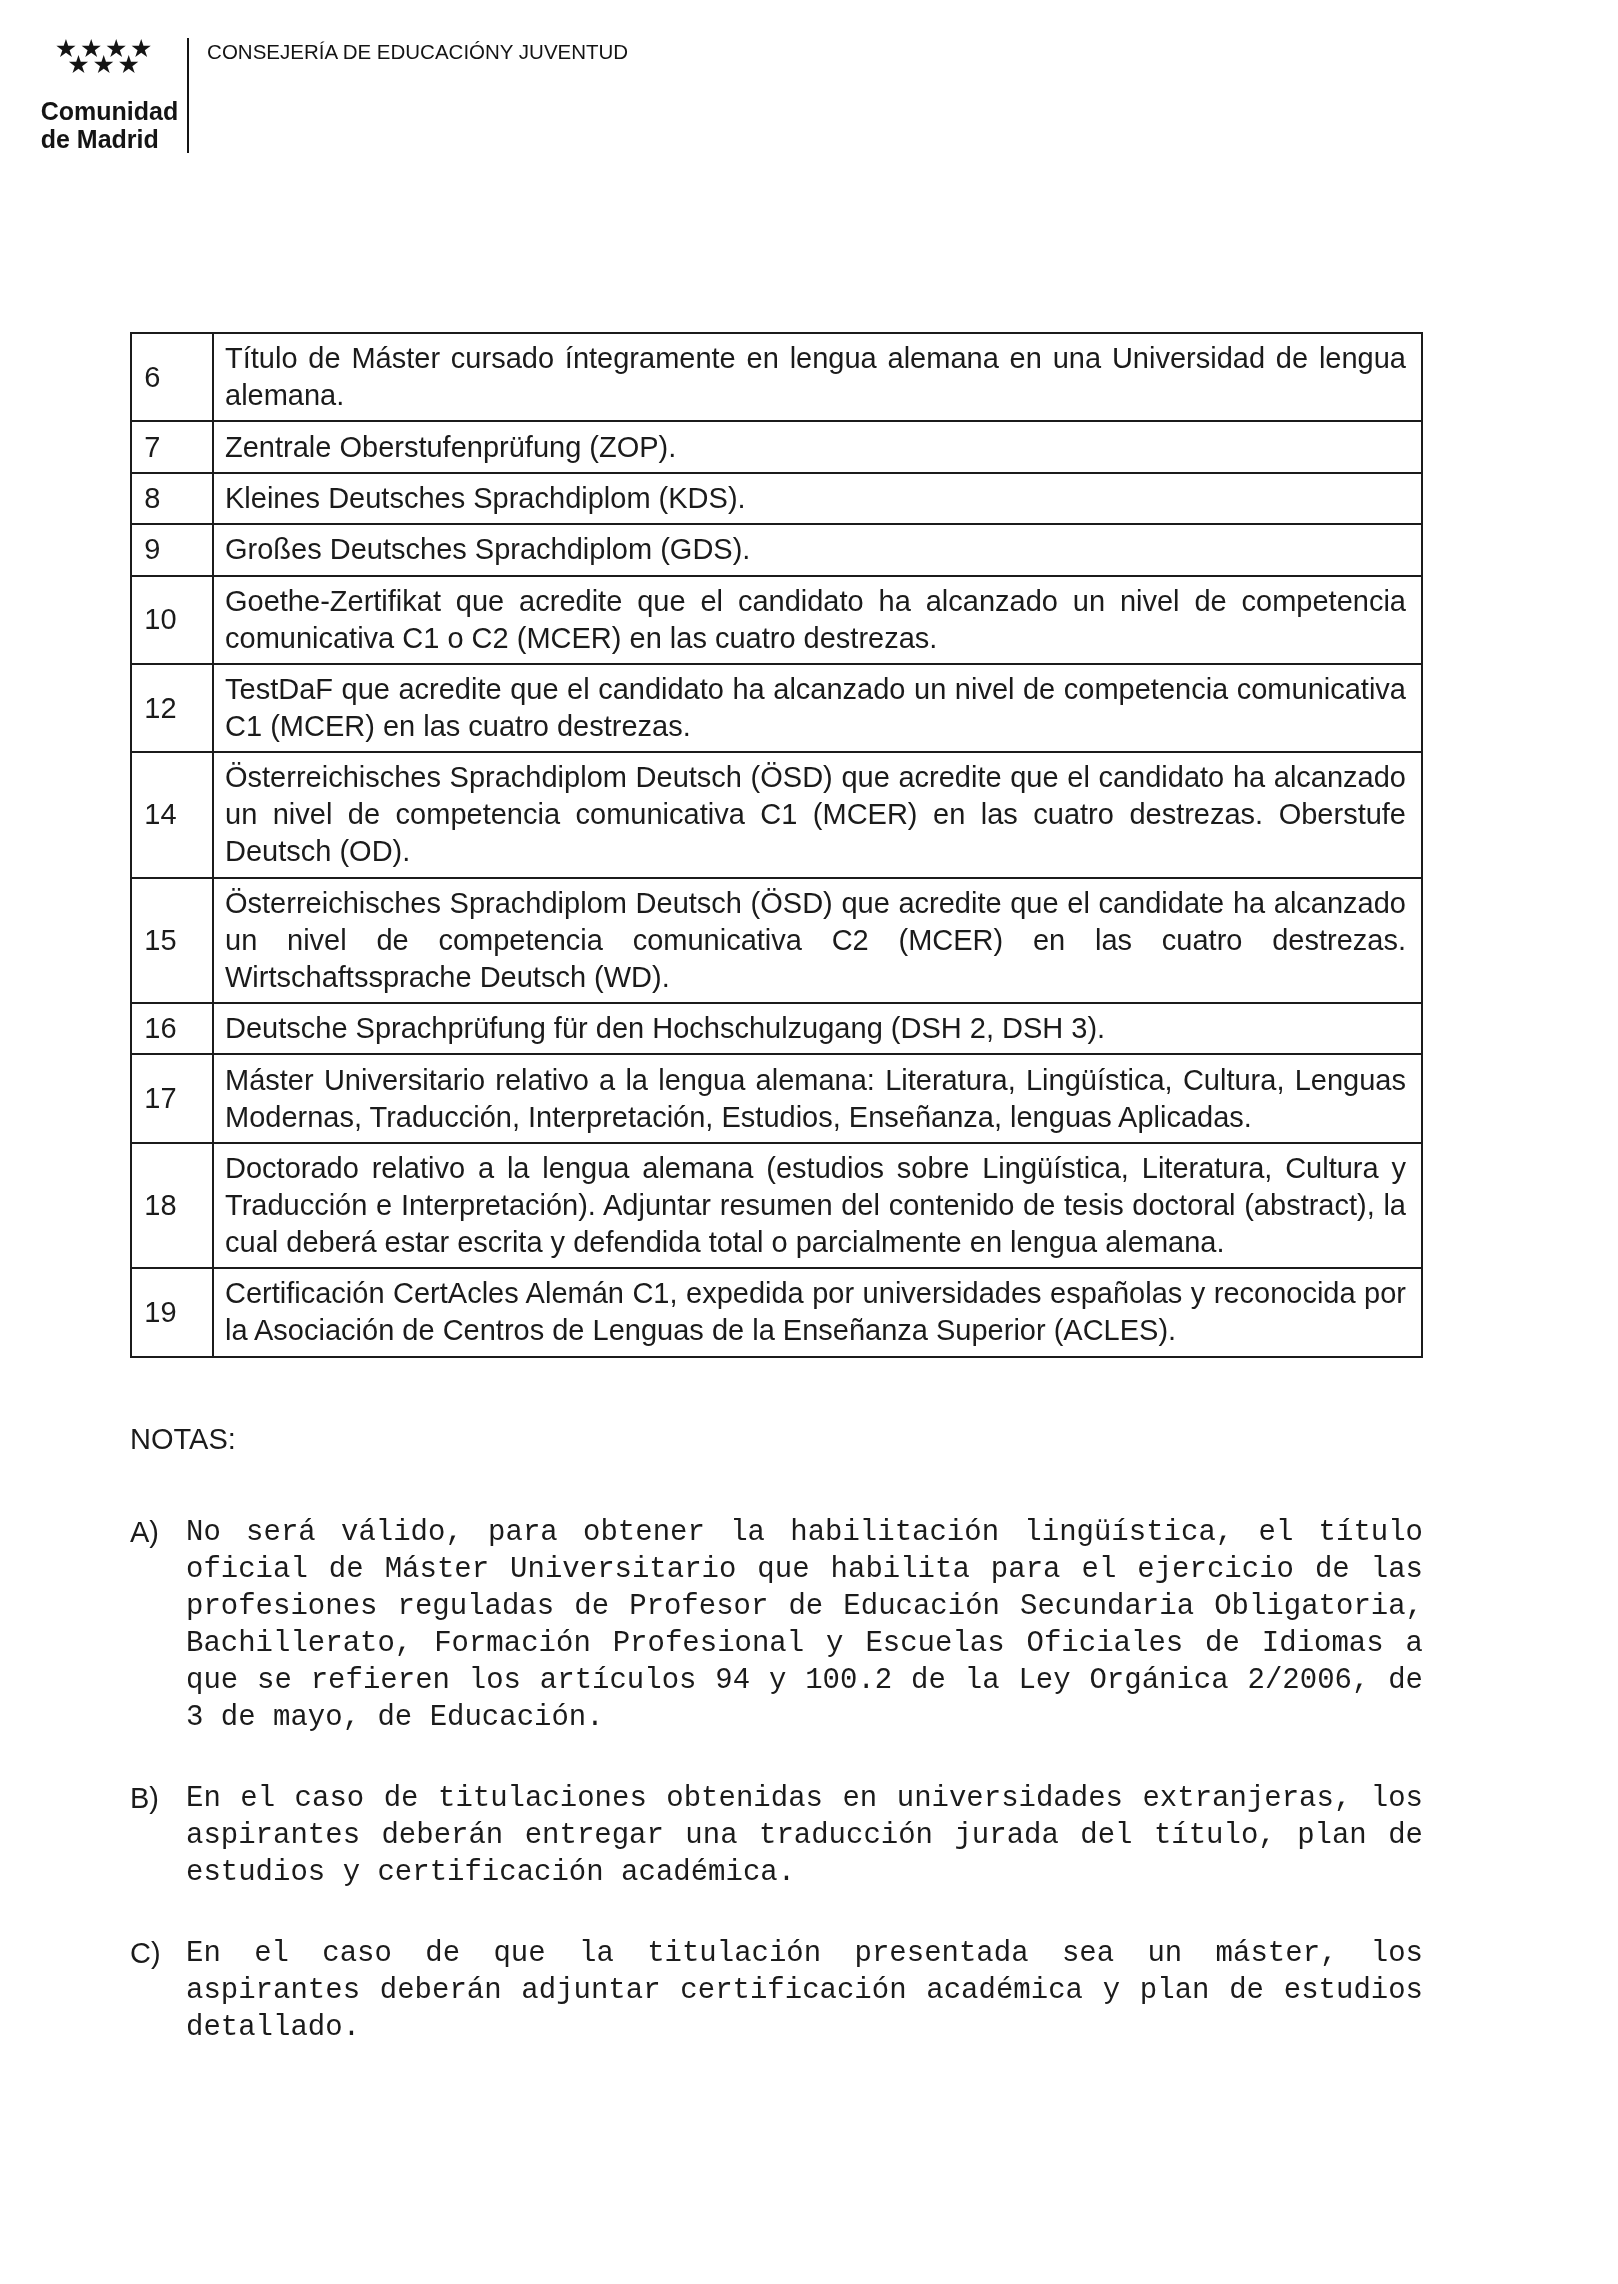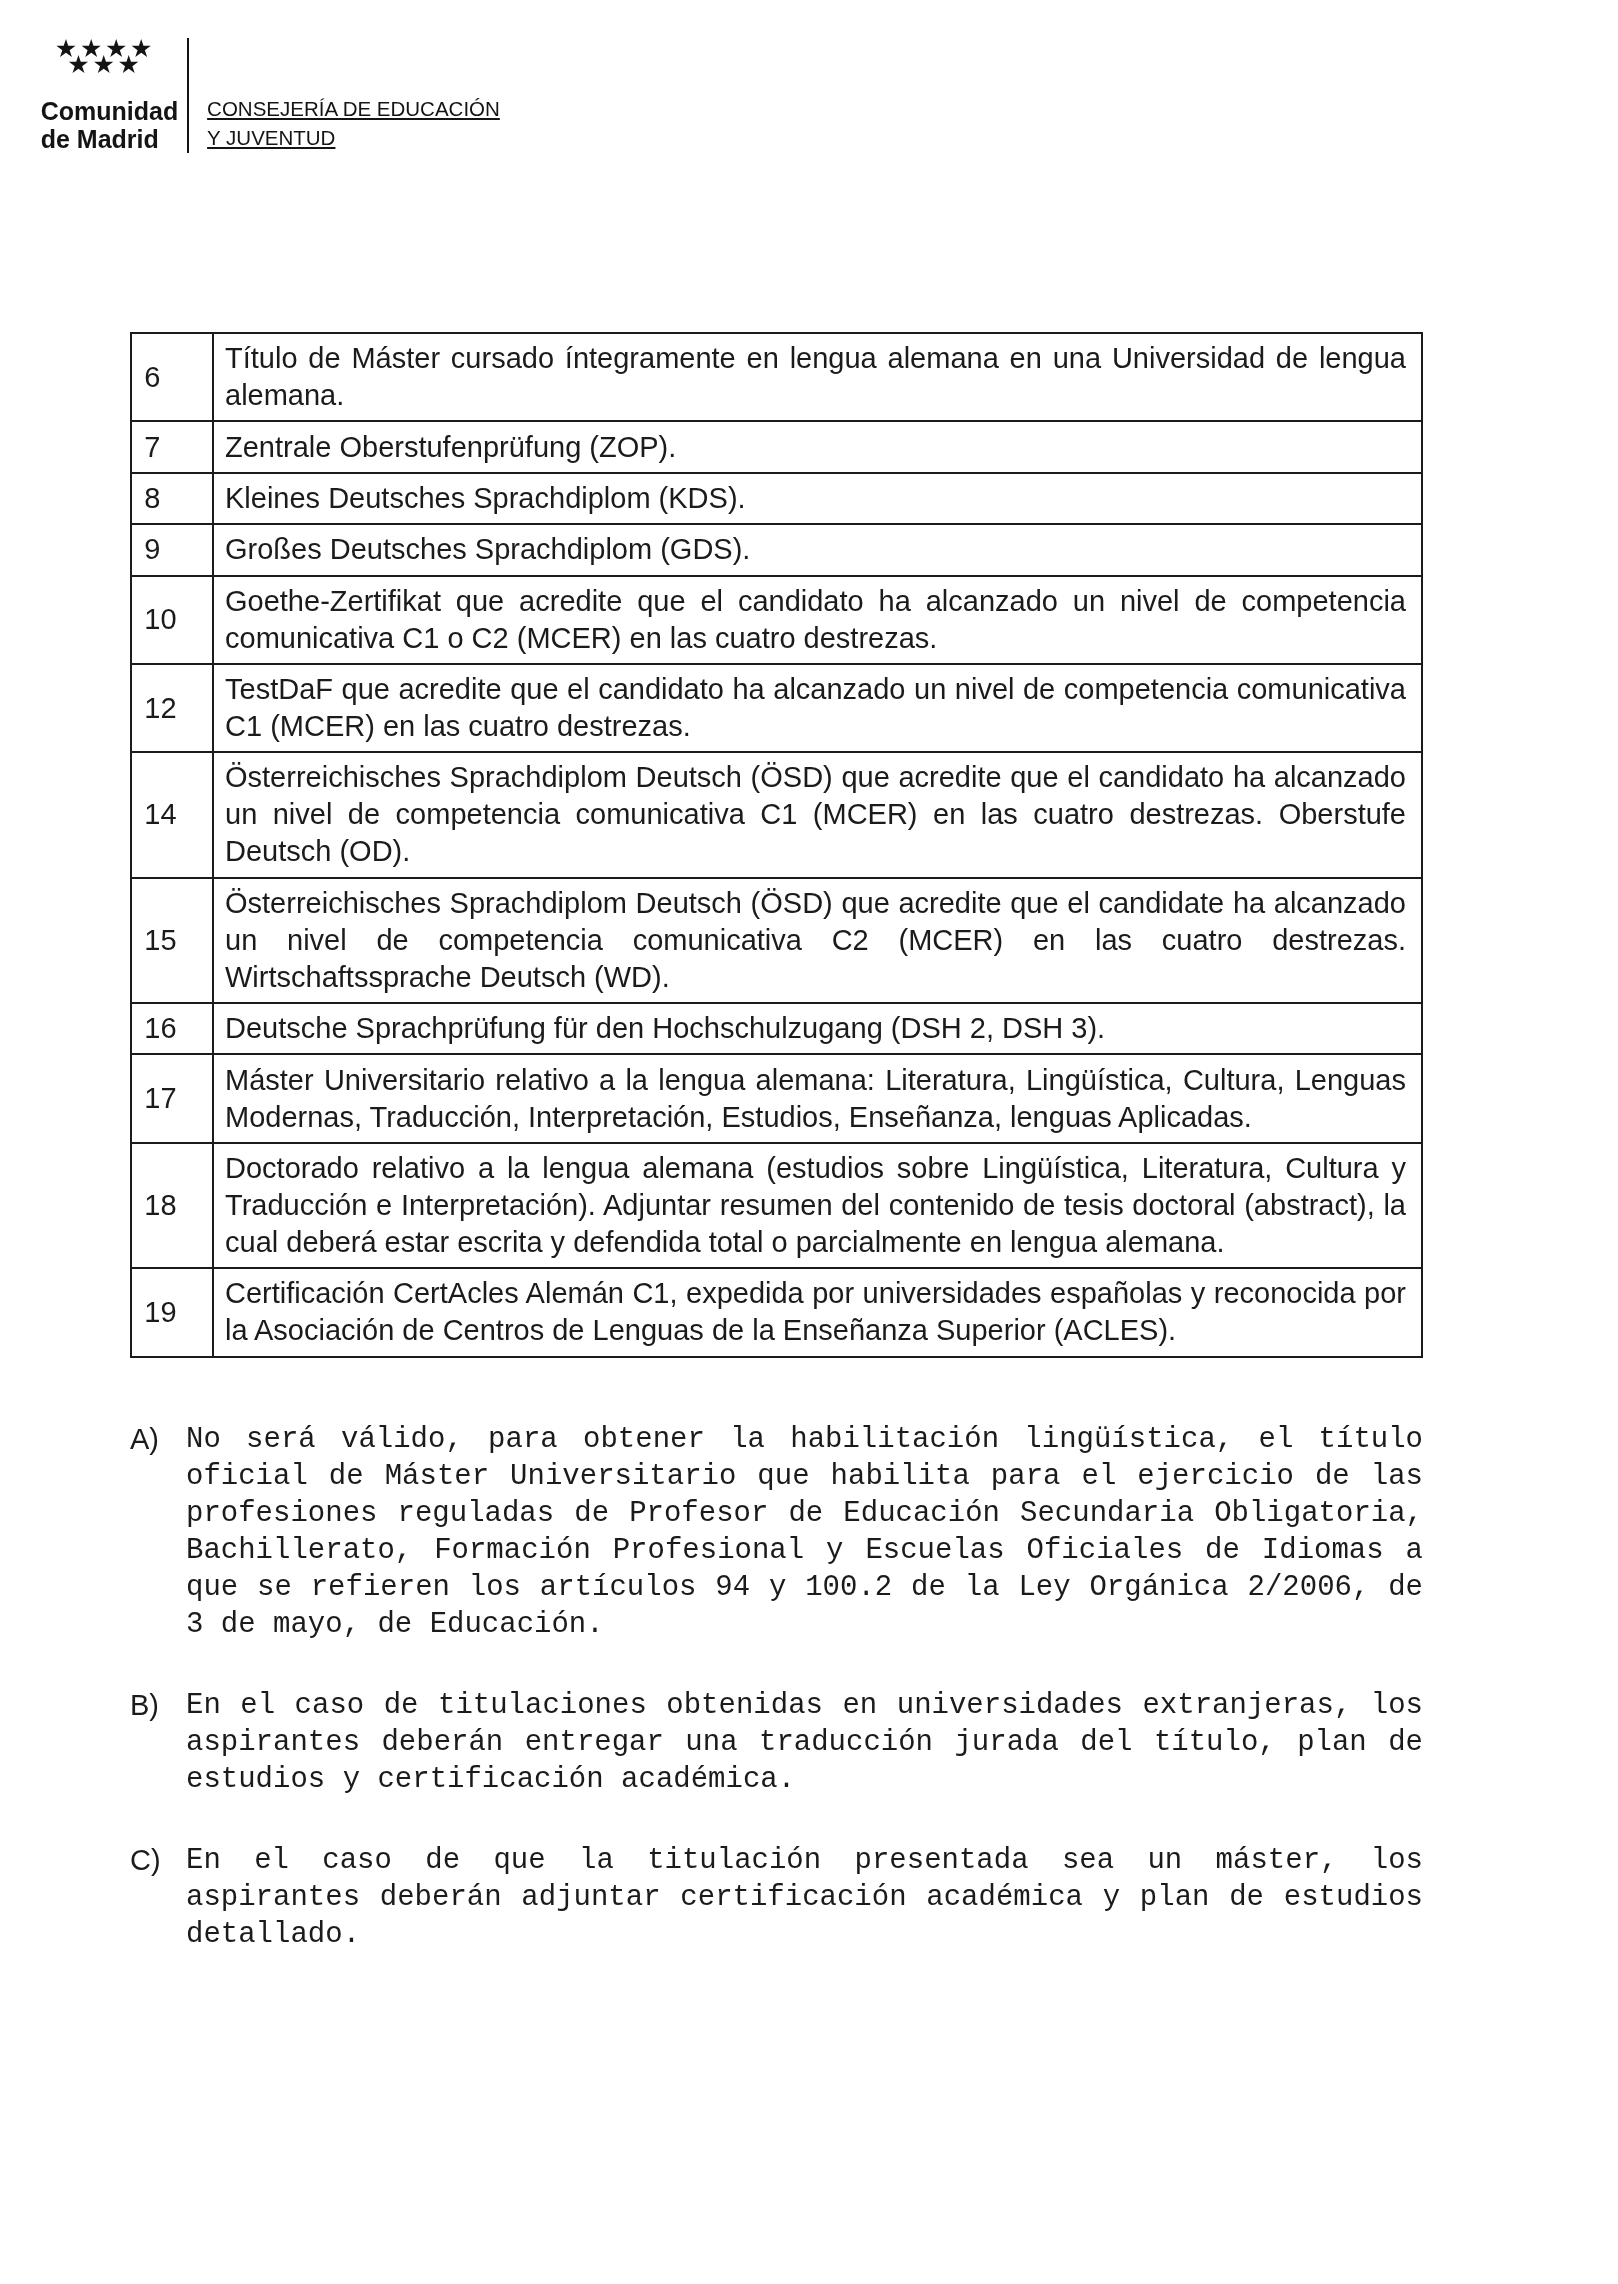--- a/index.html
+++ b/index.html
@@ -40,27 +40,25 @@
     text-align: left;
     padding-left: 2.7px;
   }
   .sep {
     width: 2.1px;
     background: #141414;
     margin: 0 18px 0 15px;
   }
   .dept {
     display: flex;
-    flex-direction: column;
     justify-content: flex-end;
     font-size: 20.5px;
     line-height: 1.37;
     color: #141414;
     padding-bottom: 1.4px;
-    text-decoration: underline;
   }
 
   
   .doc-table {
     border-collapse: collapse;
     margin: 179px 0 0 130px;
     width: 1293px;
     table-layout: fixed;
   }
   .doc-table td {
@@ -176,20 +174,21 @@
         <td class="txt">Doctorado relativo a la lengua alemana (estudios sobre Lingüística, Literatura, Cultura y Traducción e Interpretación). Adjuntar resumen del contenido de tesis doctoral (abstract), la cual deberá estar escrita y defendida total o parcialmente en lengua alemana.</td>
       </tr>
       <tr>
         <td class="num">19</td>
         <td class="txt">Certificación CertAcles Alemán C1, expedida por universidades españolas y reconocida por la Asociación de Centros de Lenguas de la Enseñanza Superior (ACLES).</td>
       </tr>
     </tbody>
   </table>
 
   <div class="notes">
+    <div class="notes-title">NOTAS:</div>
 
     <div class="note">
       <span class="note-label">A)</span>
       <div class="note-text">No será válido, para obtener la habilitación lingüística, el título oficial de Máster Universitario que habilita para el ejercicio de las profesiones reguladas de Profesor de Educación Secundaria Obligatoria, Bachillerato, Formación Profesional y Escuelas Oficiales de Idiomas a que se refieren los artículos 94 y 100.2 de la Ley Orgánica 2/2006, de 3 de mayo, de Educación.</div>
     </div>
 
     <div class="note">
       <span class="note-label">B)</span>
       <div class="note-text">En el caso de titulaciones obtenidas en universidades extranjeras, los aspirantes deberán entregar una traducción jurada del título, plan de estudios y certificación académica.</div>
     </div>

